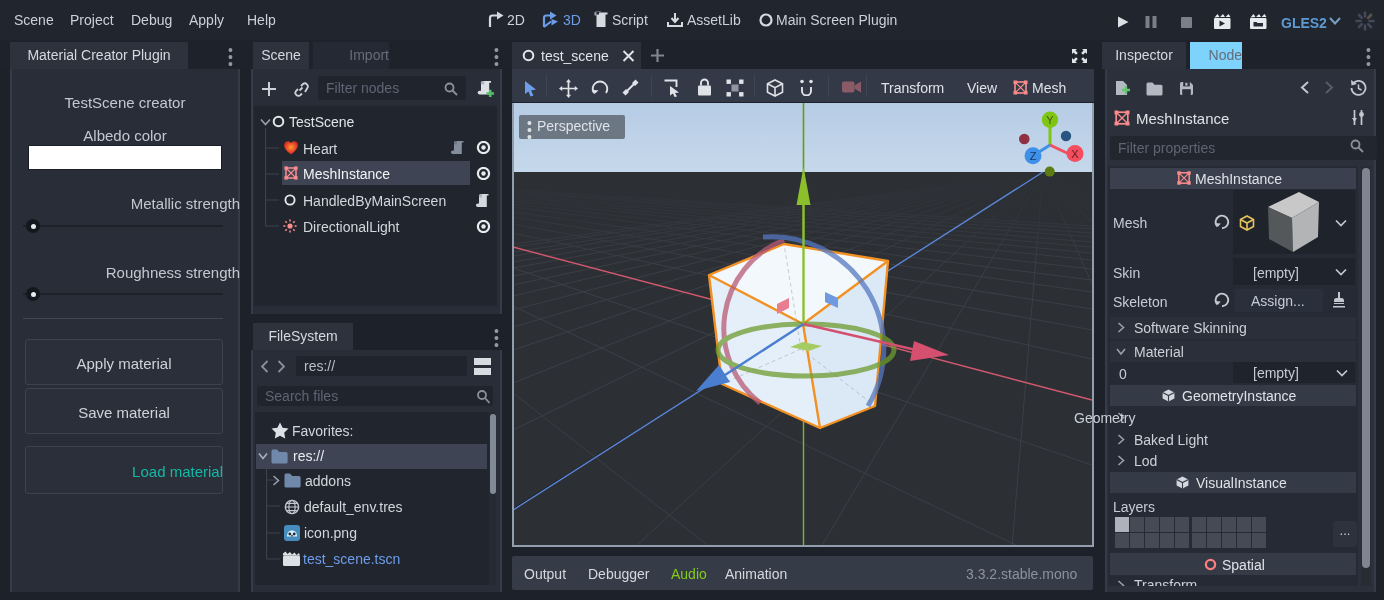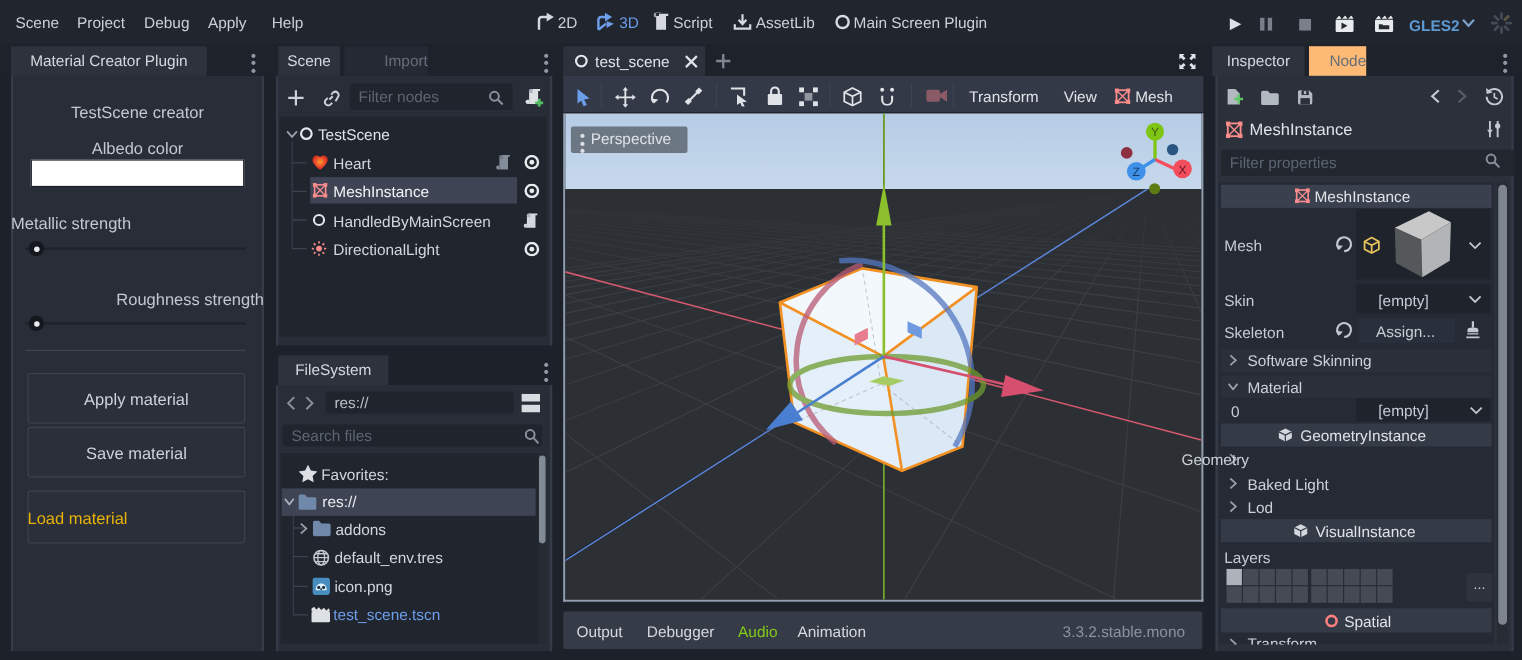--- a/index.html
+++ b/index.html
@@ -91,35 +91,35 @@
 </svg>
 
 <div class="tab" style="left:10px;top:42px;width:178px;height:27px">Material Creator Plugin</div>
 <div class="dots" style="left:228px;top:47px">•<br>•<br>•</div>
 <div class="panel" style="left:10px;top:69px;width:230px;height:523px"></div>
 <div class="abs" style="left:10px;top:69px;width:2px;height:523px;background:#353c49"></div>
 <div class="abs" style="left:238px;top:69px;width:2px;height:523px;background:#353c49"></div>
 <div class="abs t15" style="left:10px;top:94px;width:230px;text-align:center;color:#c3c8d0">TestScene creator</div>
 <div class="abs t15" style="left:10px;top:127px;width:230px;text-align:center;color:#c3c8d0">Albedo color</div>
 <div class="abs" style="left:28px;top:145px;width:192px;height:23px;background:#ffffff;border:1px solid #191d25"></div>
-<div class="abs t15" style="left:10px;top:195px;width:230px;text-align:left;color:#c3c8d0">Metallic strength</div>
+<div class="abs t15" style="left:10px;top:195px;width:230px;text-align:right;color:#c3c8d0">Metallic strength</div>
 <div class="abs" style="left:23px;top:225px;width:200px;height:2px;background:#1d2128"></div>
 <div class="abs" style="left:26px;top:219px;width:14px;height:14px;border-radius:50%;background:#14171d"></div>
 <div class="abs" style="left:30.5px;top:223.5px;width:5px;height:5px;border-radius:50%;background:#e8ebf0"></div>
 <div class="abs t15" style="left:10px;top:264px;width:230px;text-align:right;color:#c3c8d0">Roughness strength</div>
 <div class="abs" style="left:23px;top:293px;width:200px;height:2px;background:#1d2128"></div>
 <div class="abs" style="left:26px;top:287px;width:14px;height:14px;border-radius:50%;background:#14171d"></div>
 <div class="abs" style="left:30.5px;top:291.5px;width:5px;height:5px;border-radius:50%;background:#e8ebf0"></div>
 <div class="abs" style="left:23px;top:318px;width:200px;height:1px;background:#414754"></div>
 <div class="abs" style="left:25px;top:339px;width:198px;height:46px;background:#2a2f39;border:1px solid #3d434e;border-radius:3px;box-sizing:border-box"></div>
 <div class="abs t15" style="left:25px;top:355px;width:198px;text-align:center;color:#ced3da">Apply material</div>
 <div class="abs" style="left:25px;top:388px;width:198px;height:46px;background:#2a2f39;border:1px solid #3d434e;border-radius:3px;box-sizing:border-box"></div>
 <div class="abs t15" style="left:25px;top:404px;width:198px;text-align:center;color:#ced3da">Save material</div>
 <div class="abs" style="left:25px;top:446px;width:198px;height:48px;background:#2a2f39;border:1px solid #3d434e;border-radius:3px;box-sizing:border-box"></div>
-<div class="abs t15" style="left:25px;top:463px;width:198px;text-align:left;color:#eab308">Load material</div>
+<div class="abs t15" style="left:25px;top:463px;width:198px;text-align:right;color:#14b8a6">Load material</div>
 
 <div class="tab" style="left:253px;top:42px;width:56px;height:27px">Scene</div>
 <div class="tabdim" style="left:313px;top:42px;width:76px;height:27px;background:#252933">Import</div>
 <div class="dots" style="left:494px;top:47px">•<br>•<br>•</div>
 <div class="panel" style="left:251px;top:69px;width:251px;height:245px"></div>
 <div class="abs" style="left:251px;top:69px;width:2px;height:245px;background:#353c49"></div>
 <div class="abs" style="left:500px;top:69px;width:2px;height:245px;background:#353c49"></div>
 <svg class="abs" width="16" height="16" style="left:261px;top:81px" viewBox="0 0 16 16">
   <path d="M8 1 V15 M1 8 H15" stroke="#cdd2d9" stroke-width="2"></path>
 </svg>
@@ -430,21 +430,21 @@
 </svg>
 
 <div class="abs" style="left:512px;top:556px;width:581px;height:34px;background:#353b47;border-radius:2px"></div>
 <div class="abs txt" style="left:524px;top:566px;color:#d5d9df">Output</div>
 <div class="abs txt" style="left:588px;top:566px;color:#d5d9df">Debugger</div>
 <div class="abs txt" style="left:671px;top:566px;color:#84cc16">Audio</div>
 <div class="abs txt" style="left:725px;top:566px;color:#d5d9df">Animation</div>
 <div class="abs txt" style="left:966px;top:566px;color:#8d939e">3.3.2.stable.mono</div>
 
 <div class="tab" style="left:1102px;top:42px;width:84px;height:27px">Inspector</div>
-<div class="tabdim" style="left:1190px;top:42px;width:52px;height:27px;background:#fdba74">Node</div>
+<div class="tabdim" style="left:1190px;top:42px;width:52px;height:27px;background:#7dd3fc">Node</div>
 <div class="dots" style="left:1366px;top:47px">•<br>•<br>•</div>
 <div class="panel" style="left:1105px;top:69px;width:271px;height:523px;background:#2b303b"></div>
 <div class="abs" style="left:1105px;top:69px;width:2px;height:523px;background:#353c49"></div>
 <div class="abs" style="left:1374px;top:69px;width:2px;height:523px;background:#353c49"></div>
 <svg class="abs" width="16" height="16" style="left:1114px;top:80px" viewBox="0 0 16 16">
   <path d="M2 1 H9 L13 5 V15 H2 Z" fill="#b3b9c1"></path>
   <path d="M8 10 H16 M12 6 V14" stroke="#62c76a" stroke-width="2.4"></path>
 </svg>
 <svg class="abs" width="17" height="14" style="left:1146px;top:82px" viewBox="0 0 17 14">
   <path d="M0.5 2 a1.5 1.5 0 0 1 1.5 -1.5 H6.5 L8.5 2.8 H15 a1.5 1.5 0 0 1 1.5 1.5 V12 a1.5 1.5 0 0 1 -1.5 1.5 H2 A1.5 1.5 0 0 1 0.5 12 Z" fill="#b3b9c1"></path>

